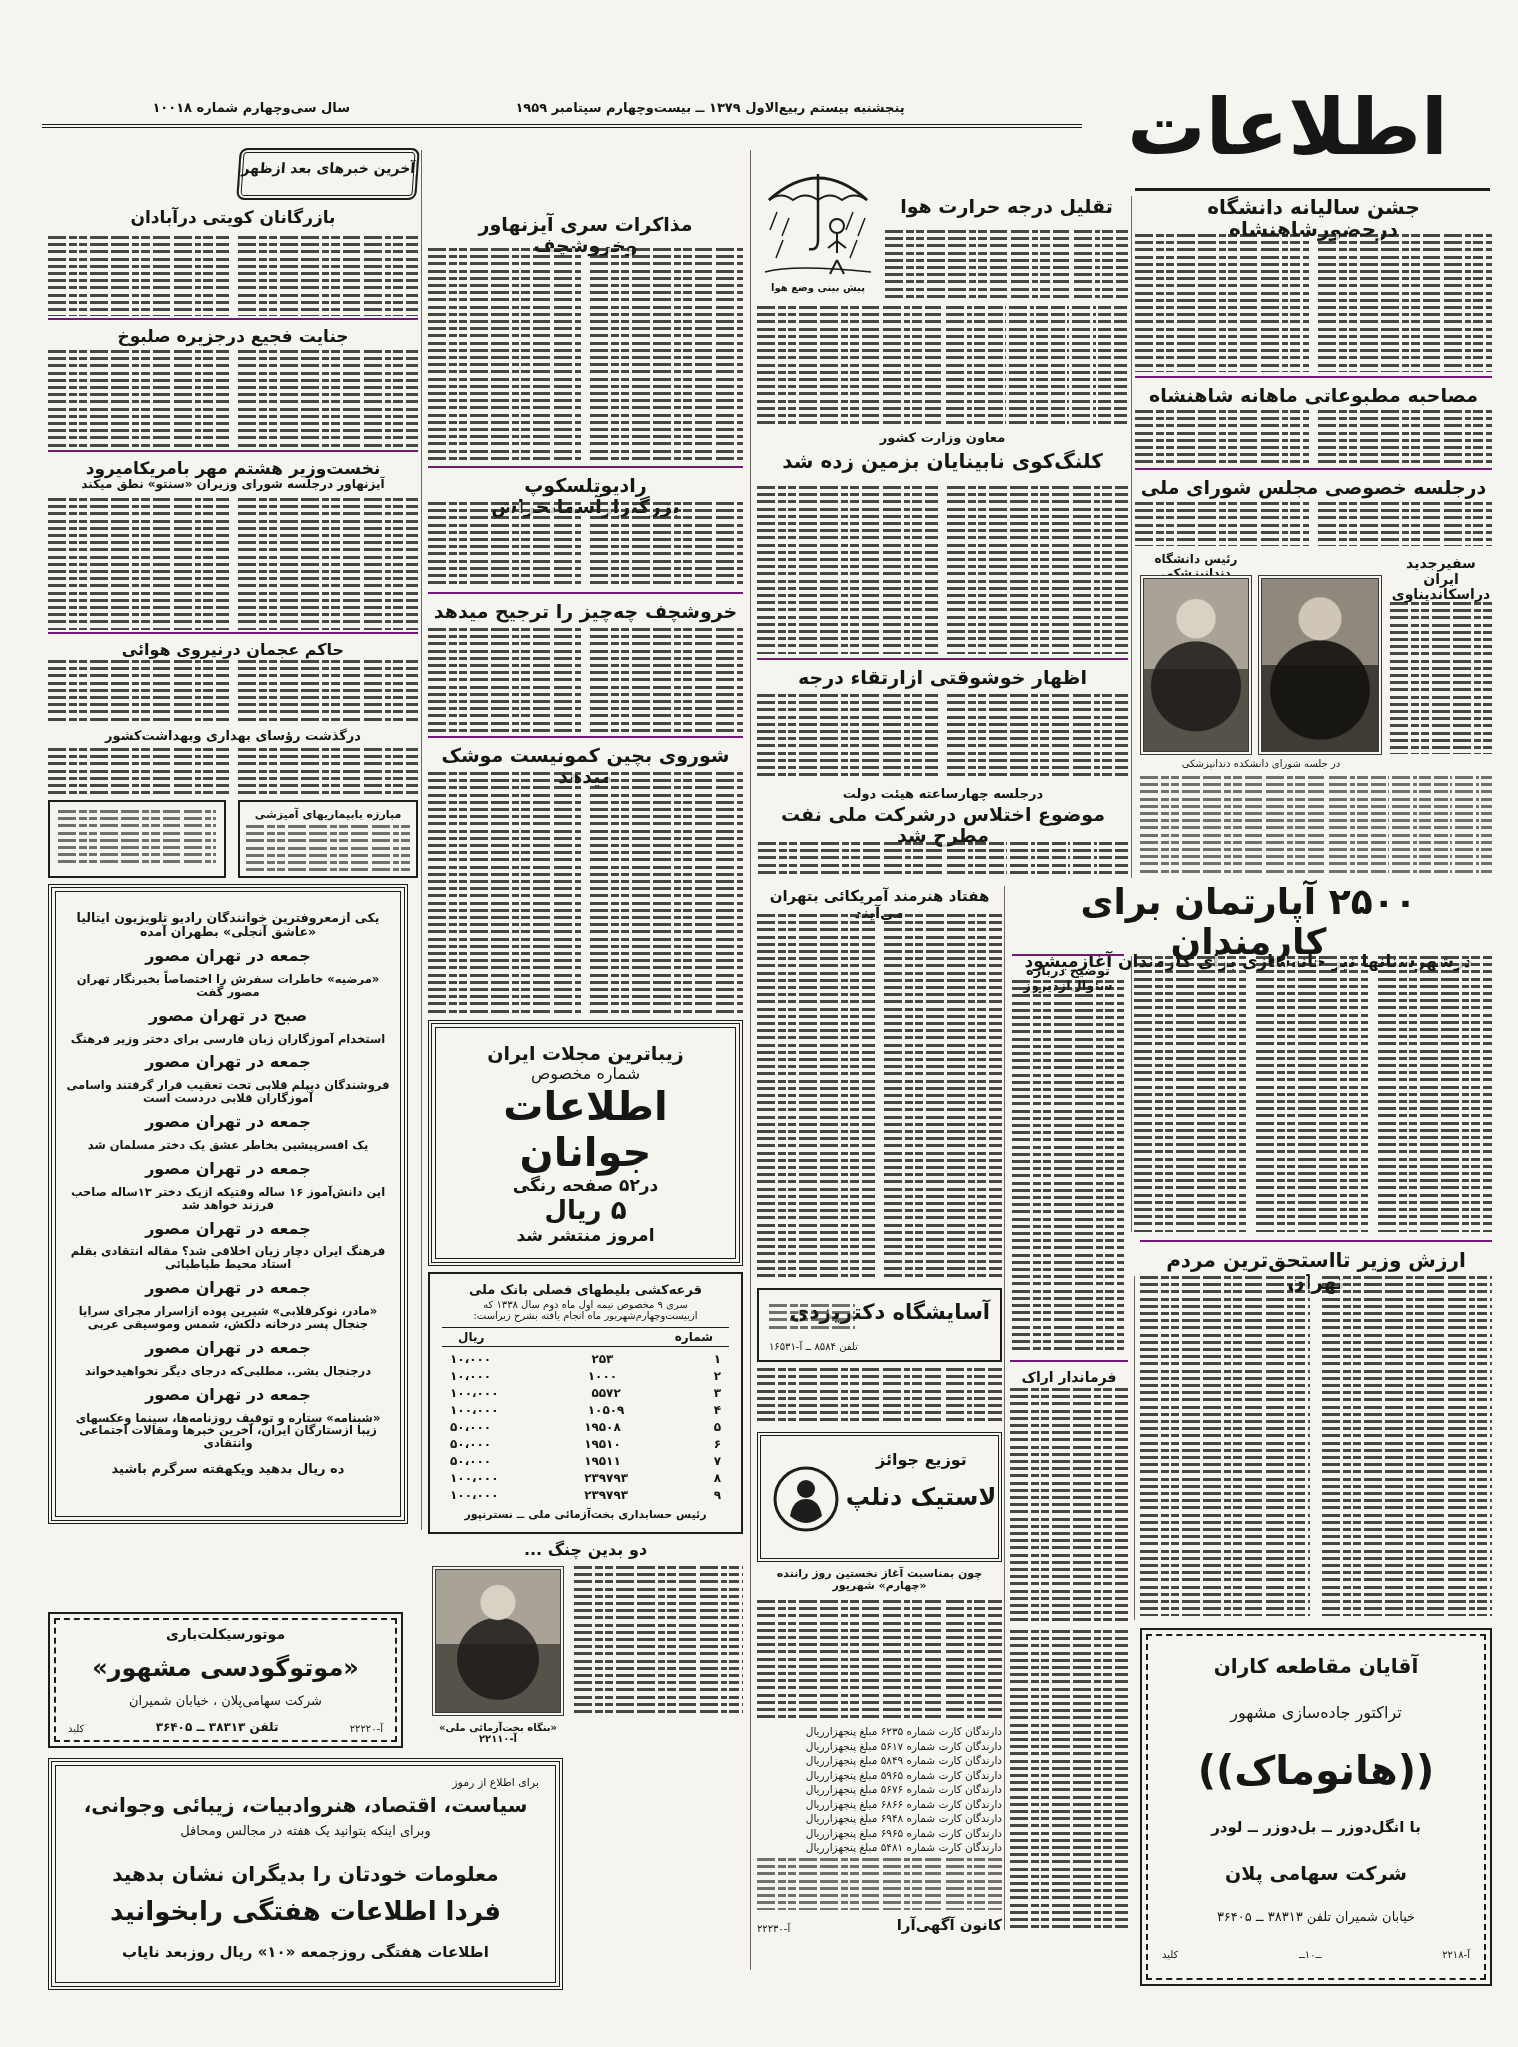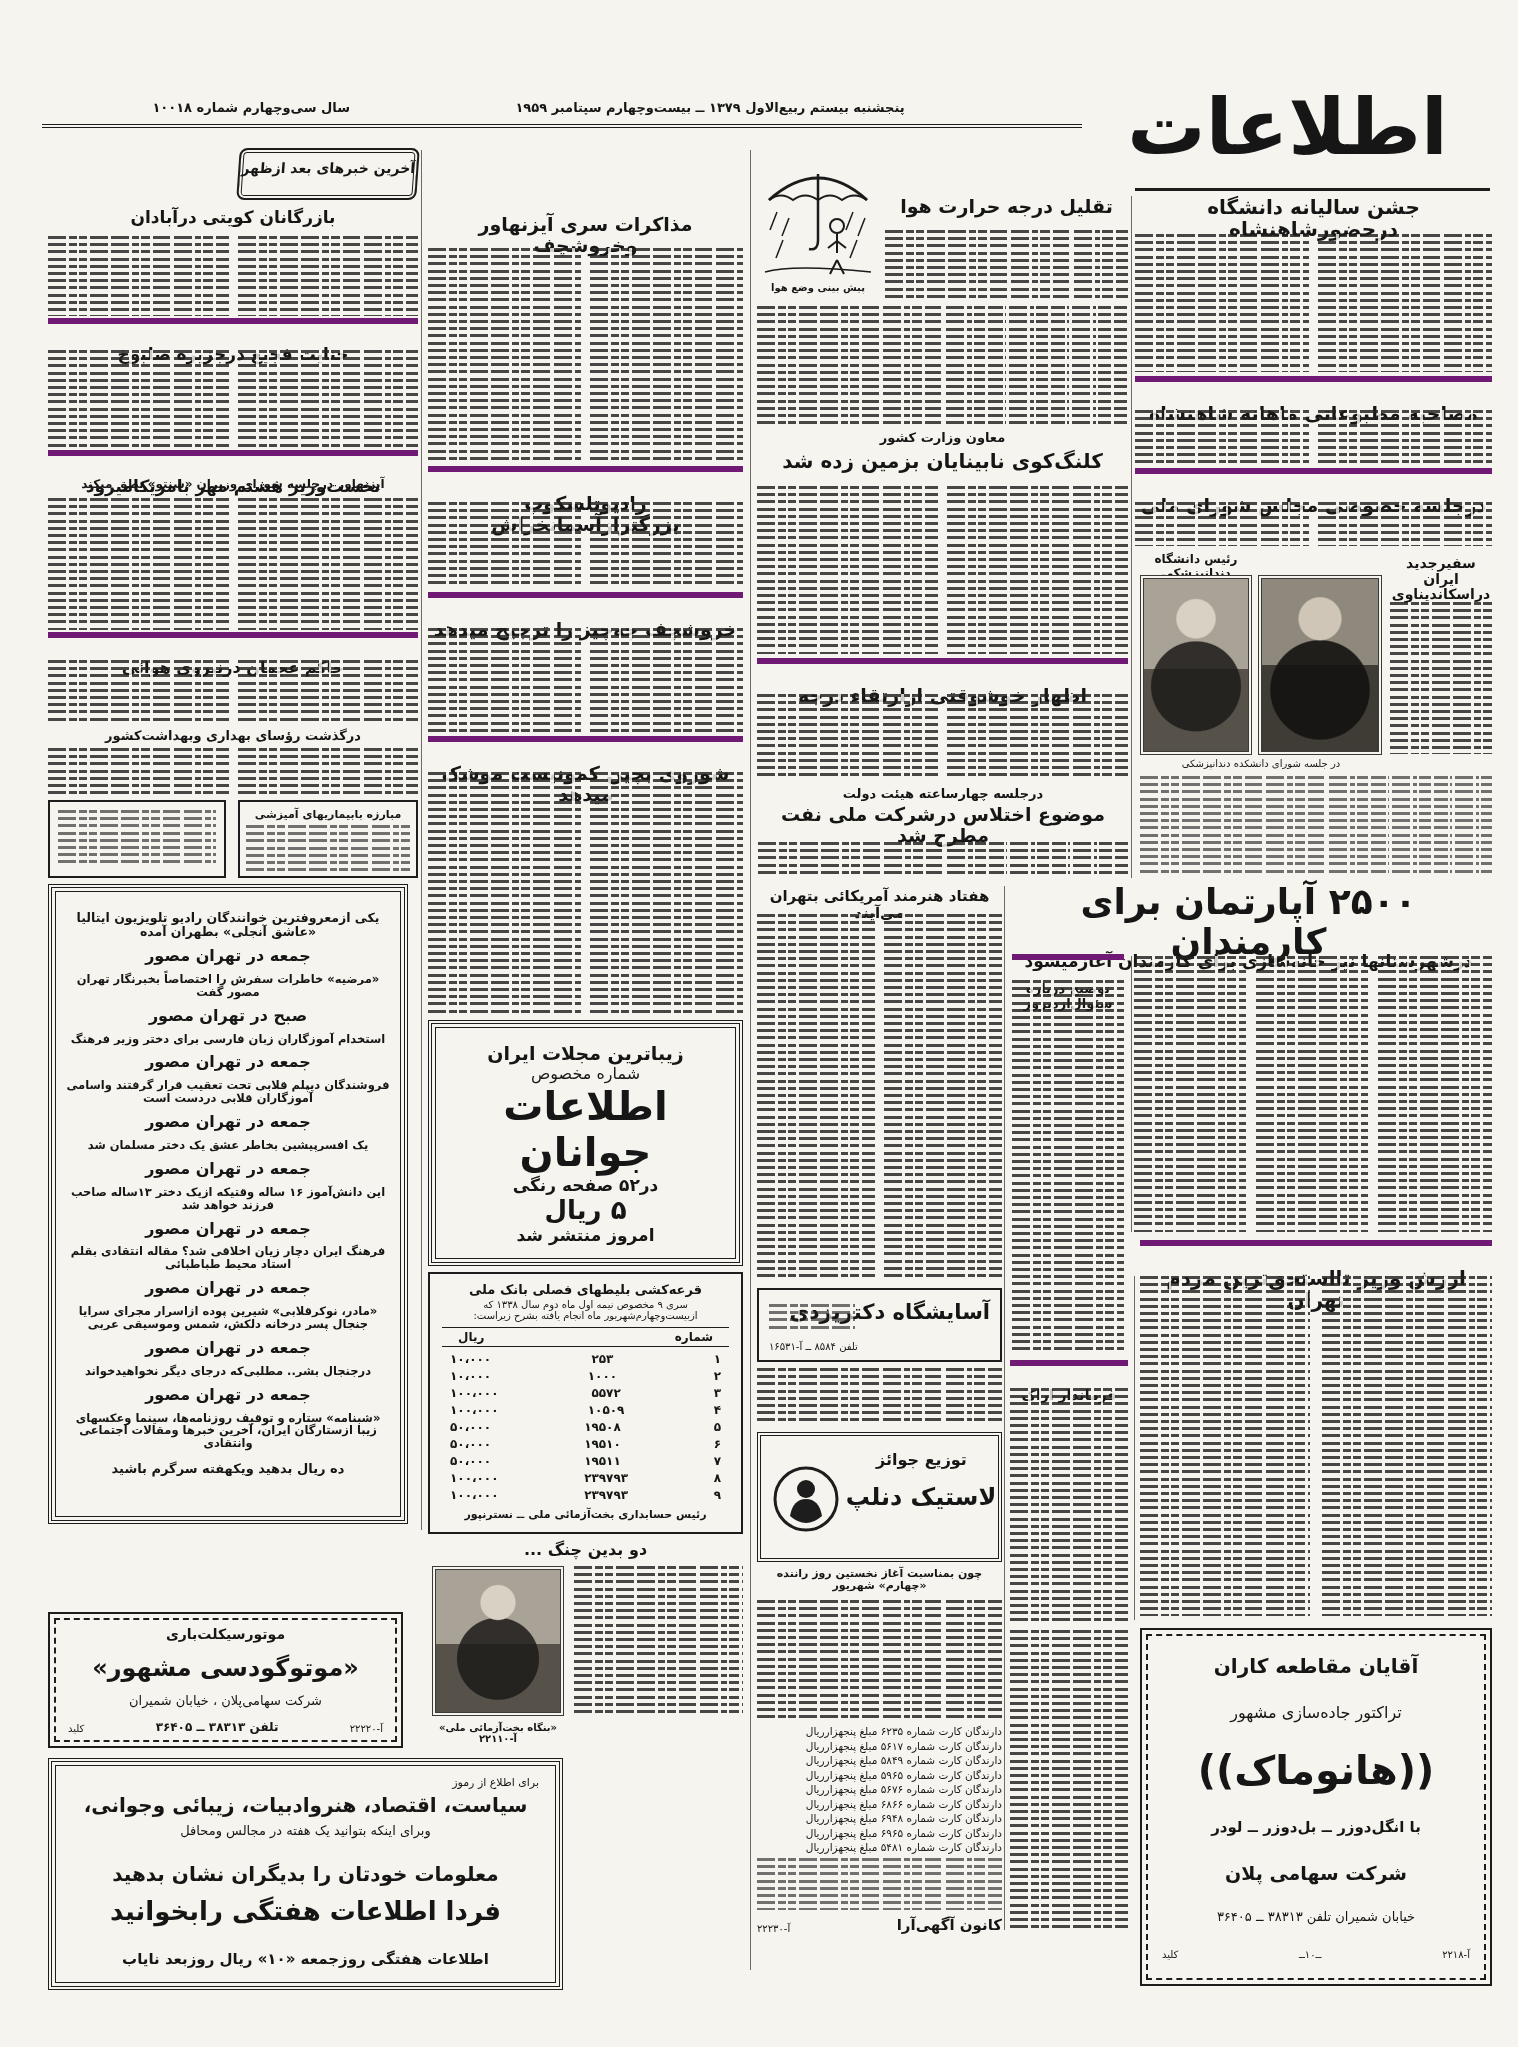--- a/index.html
+++ b/index.html
@@ -16,21 +16,21 @@
   .tight{line-height:1.12}
   .sim{opacity:.82;background-image:
     repeating-linear-gradient(90deg, rgba(245,244,238,0) 0 18px, #f5f4ee 18px 21px),
     repeating-linear-gradient(90deg, rgba(245,244,238,0) 0 29px, #f5f4ee 29px 31px),
     repeating-linear-gradient(180deg, #222120 0 3px, rgba(245,244,238,0) 3px 7.2px)}
   .sim.lt{opacity:.62}
   .cols{display:flex;gap:9px}
   .cols>.sim{flex:1;height:100%}
   .vr{width:1px;background:#6e6a62}
   .hr2{height:4px;border-top:1px solid #1d1d1d;border-bottom:1px solid #1d1d1d}
-  .art-head{border-top:6px solid #701a75;padding-top:21px}
+  .art-head{border-top:2px solid #701a75;padding-top:7px}
   .photo{border:1px solid #3c3a36;box-shadow:inset 0 0 0 2px #f5f4ee, inset 0 0 0 3px #3c3a36;background:
     radial-gradient(circle at 50% 24%, #d8d1c4 0 13%, rgba(0,0,0,0) 14%),
     radial-gradient(circle at 50% 62%, rgba(28,26,24,.85) 0 36%, rgba(0,0,0,0) 37%),
     linear-gradient(180deg,#a9a296 0 52%, #56524a 52% 100%)}
   .photo.dark{background:
     radial-gradient(circle at 50% 24%, #cfc6b7 0 14%, rgba(0,0,0,0) 15%),
     radial-gradient(circle at 50% 64%, rgba(20,18,16,.9) 0 38%, rgba(0,0,0,0) 39%),
     linear-gradient(180deg,#8f897d 0 50%, #3f3c36 50% 100%)}
   .boxed{border:2px solid #1d1d1d;background:#f5f4ee}
   .dbl{border:4px double #1d1d1d;background:#f5f4ee}
@@ -402,16 +402,16 @@
       <span>کلید</span>
     </div>
   </div>
 
   <div class="a ornate" style="left:48px;top:1758px;width:515px;height:232px;padding:14px 20px">
     <div class="h11" style="text-align:right">برای اطلاع از رموز</div>
     <div class="b h20 c" style="margin-top:4px">سیاست، اقتصاد، هنروادبیات، زیبائی وجوانی،</div>
     <div class="h13 c" style="margin-top:6px">وبرای اینکه بتوانید یک هفته در مجالس ومحافل</div>
     <div class="b h20 c" style="margin-top:24px">معلومات خودتان را بدیگران نشان بدهید</div>
     <div class="b h26 c" style="margin-top:10px">فردا اطلاعات هفتگی رابخوانید</div>
-    <div class="b h15 c" style="margin-top:24px">اطلاعات هفتگی روزجمعه «۱۰» ریال روزبعد نایاب</div>
+    <div class="b h15 c" style="margin-top:17px">اطلاعات هفتگی روزجمعه «۱۰» ریال روزبعد نایاب</div>
   </div>
 
 </div>
 
 </body></html>

